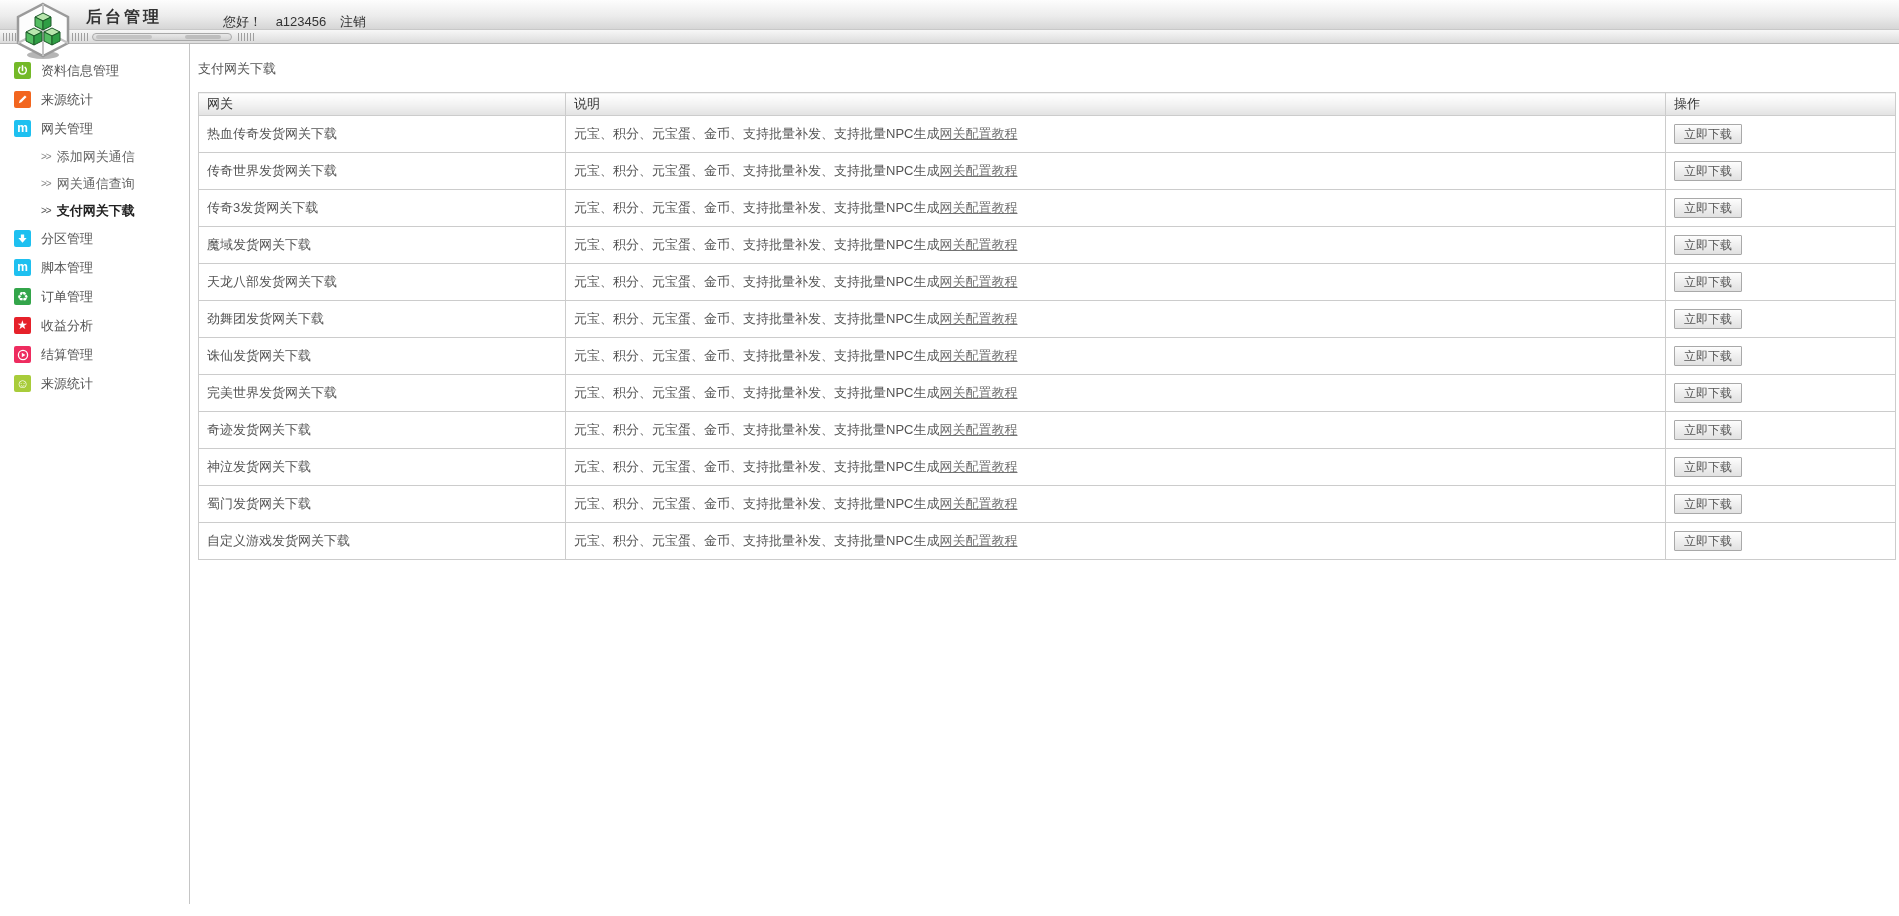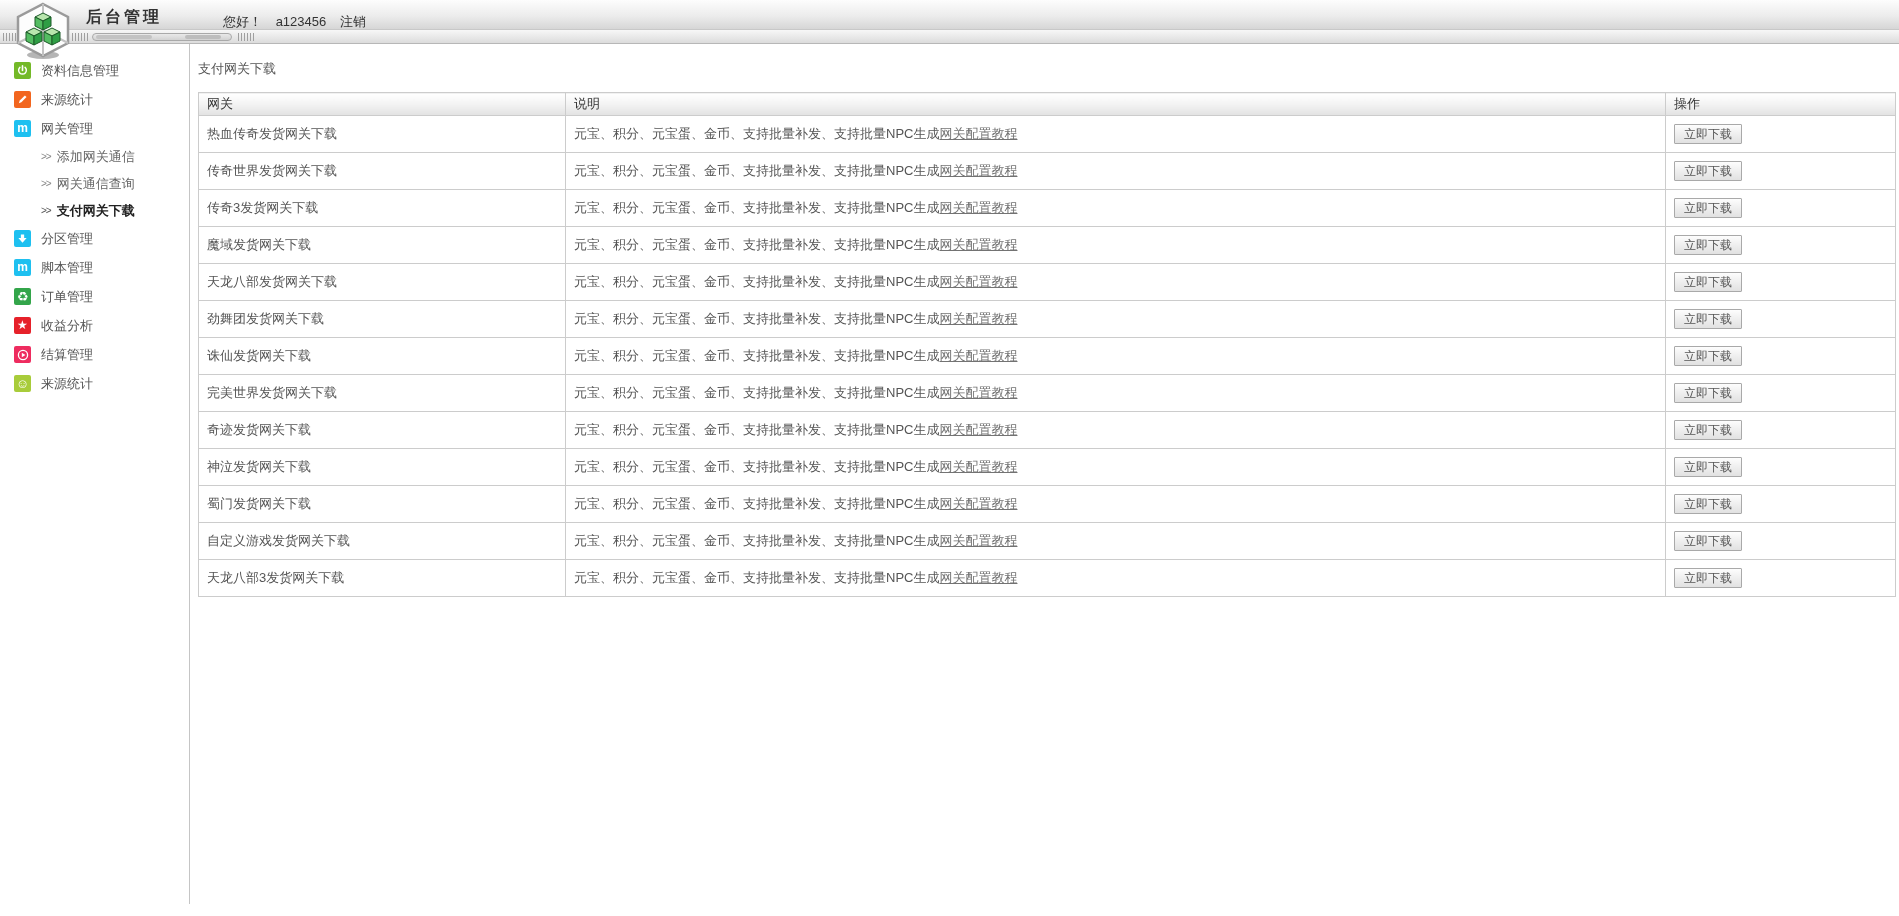--- a/index.html
+++ b/index.html
@@ -269,22 +269,17 @@
         <td><span class="desc-text">元宝、积分、元宝蛋、金币、支持批量补发、支持批量NPC生成</span><a class="desc-link">网关配置教程</a></td>
         <td><button class="dl-btn">立即下载</button></td>
       </tr>
 
       <tr>
         <td><span class="gw-name">自定义游戏发货网关下载</span></td>
         <td><span class="desc-text">元宝、积分、元宝蛋、金币、支持批量补发、支持批量NPC生成</span><a class="desc-link">网关配置教程</a></td>
         <td><button class="dl-btn">立即下载</button></td>
       </tr>
 
-      <tr>
-        <td><span class="gw-name">天龙八部3发货网关下载</span></td>
-        <td><span class="desc-text">元宝、积分、元宝蛋、金币、支持批量补发、支持批量NPC生成</span><a class="desc-link">网关配置教程</a></td>
-        <td><button class="dl-btn">立即下载</button></td>
-      </tr>
     </tbody>
     </table>
 
   </div>
 </div>
 
 </body></html>

